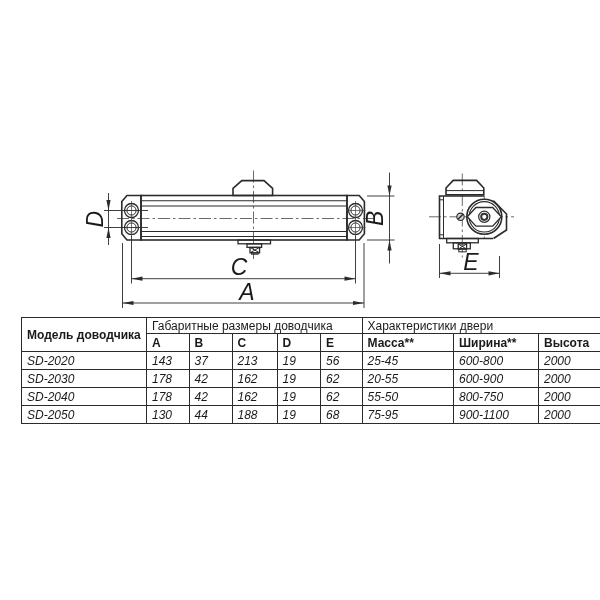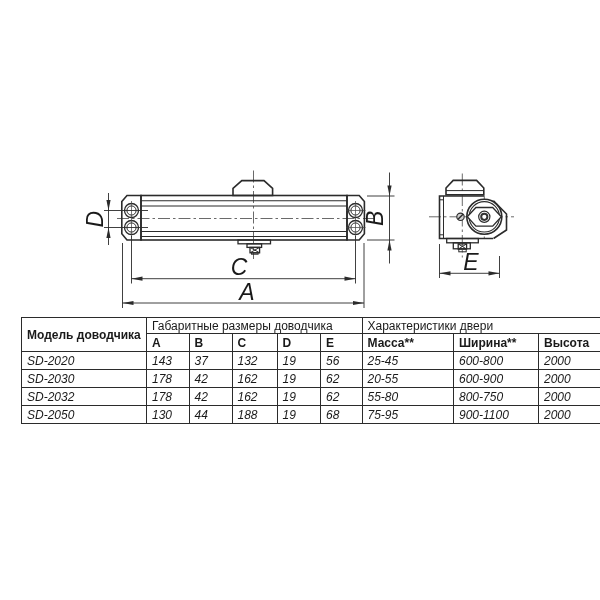--- a/index.html
+++ b/index.html
@@ -185,46 +185,46 @@
       <td class="bold">D</td>
       <td class="bold">E</td>
       <td class="bold">Масса**</td>
       <td class="bold">Ширина**</td>
       <td class="bold">Высота</td>
     </tr>
     <tr class="data">
       <td>SD-2020</td>
       <td>143</td>
       <td>37</td>
-      <td>132</td>
+      <td>213</td>
       <td>19</td>
       <td>56</td>
       <td>25-45</td>
       <td>600-800</td>
       <td>2000</td>
     </tr>
     <tr class="data">
       <td>SD-2030</td>
       <td>178</td>
       <td>42</td>
       <td>162</td>
       <td>19</td>
       <td>62</td>
       <td>20-55</td>
       <td>600-900</td>
       <td>2000</td>
     </tr>
     <tr class="data">
-      <td>SD-2032</td>
+      <td>SD-2040</td>
       <td>178</td>
       <td>42</td>
       <td>162</td>
       <td>19</td>
       <td>62</td>
-      <td>55-80</td>
+      <td>55-50</td>
       <td>800-750</td>
       <td>2000</td>
     </tr>
     <tr class="data">
       <td>SD-2050</td>
       <td>130</td>
       <td>44</td>
       <td>188</td>
       <td>19</td>
       <td>68</td>

